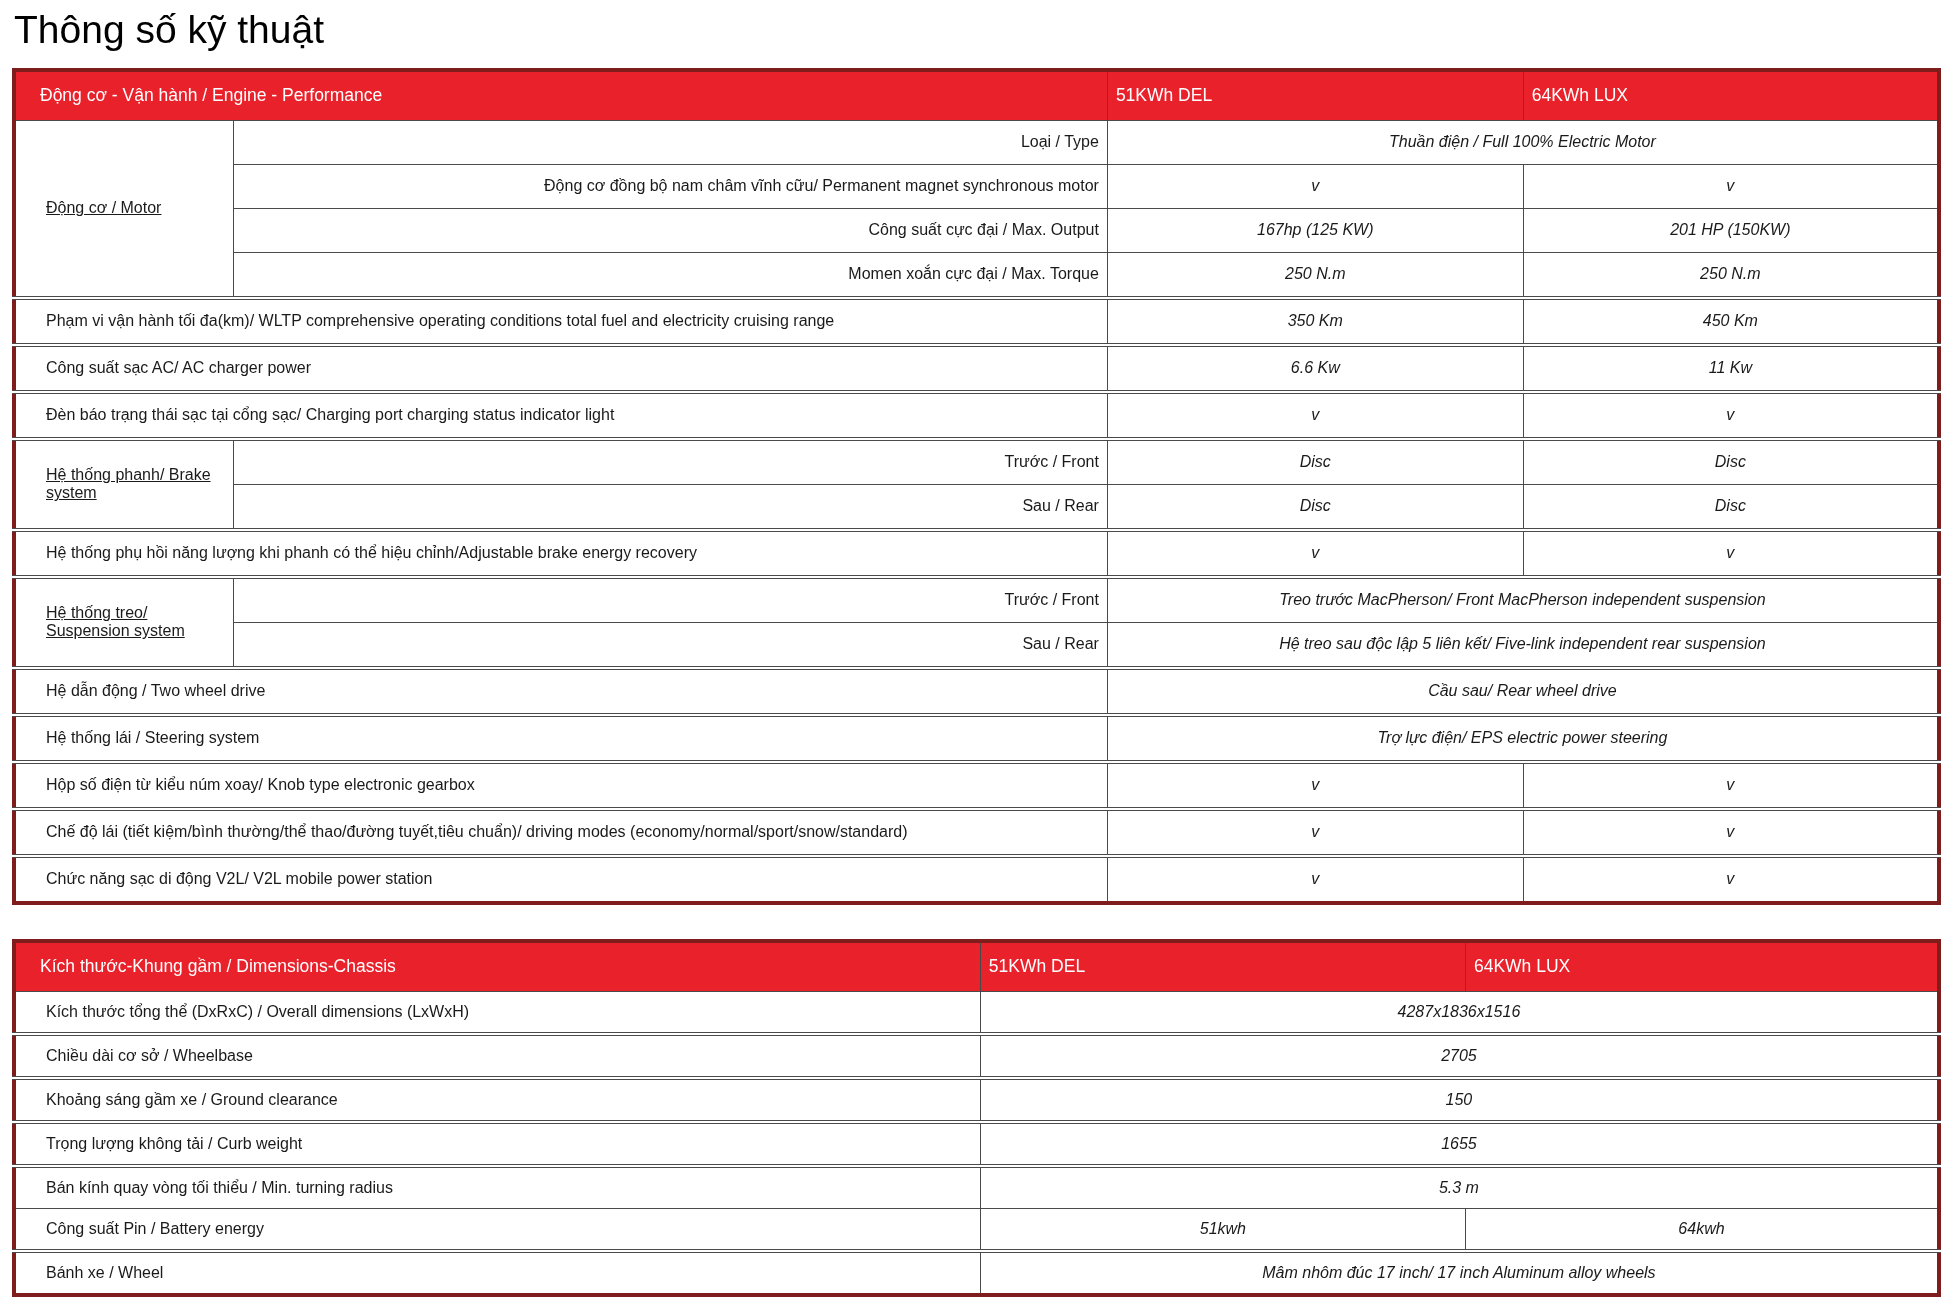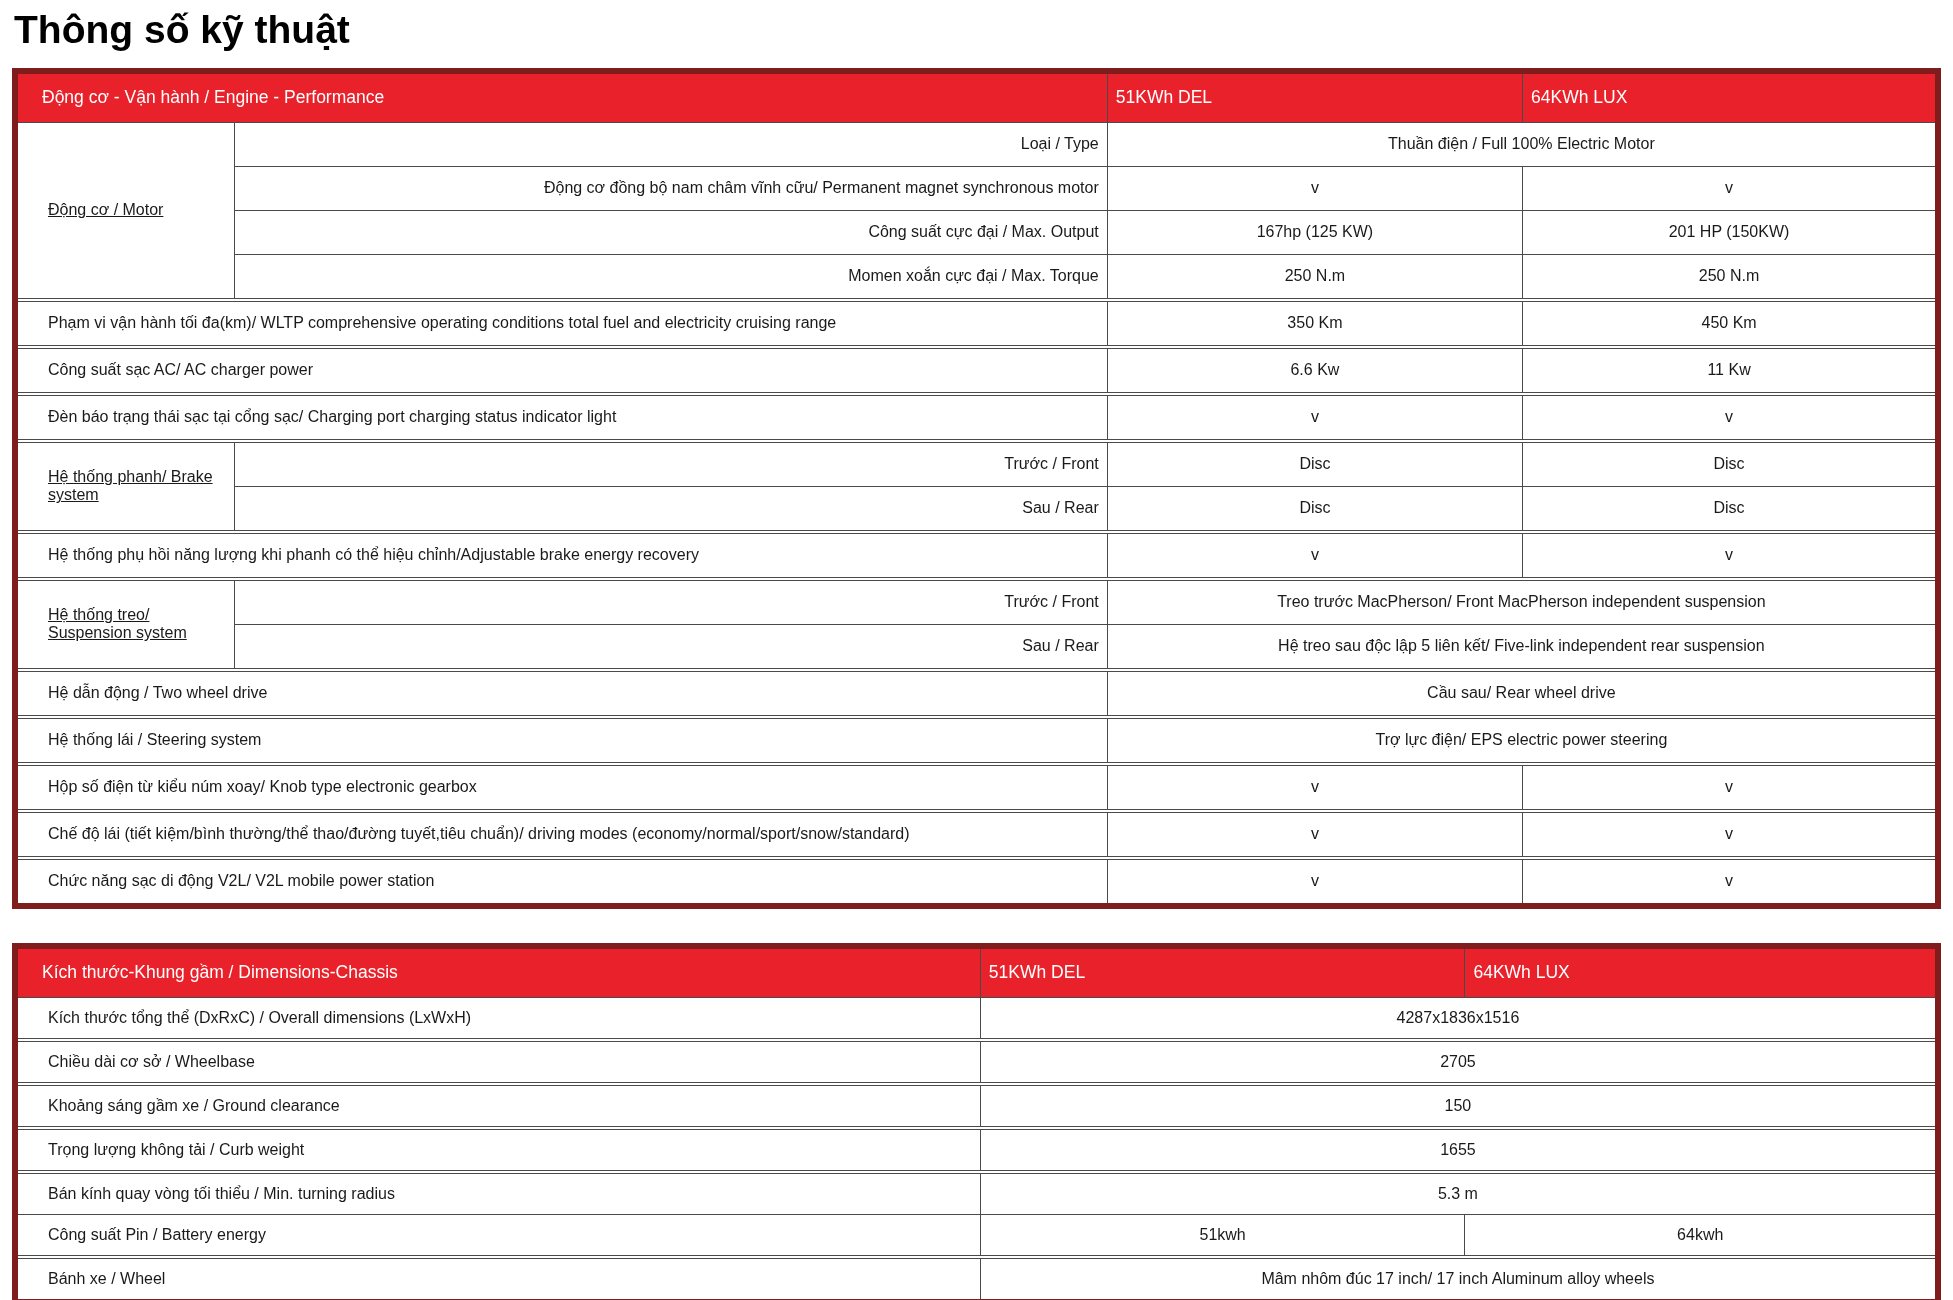--- a/index.html
+++ b/index.html
@@ -2,43 +2,43 @@
 <html><head>
 <meta charset="utf-8">
 <style>
   html,body{margin:0;padding:0;background:#fff;}
   .page{
     width:1953px;height:1300px;box-sizing:border-box;
     padding:6px 12px 0 12px;background:#fff;overflow:hidden;
     font-family:"Liberation Sans","DejaVu Sans",sans-serif;color:#111;
   }
   h1{
-    font-size:39px;font-weight:bold;line-height:1.15;
+    font-size:39px;font-weight:normal;line-height:1.15;
     margin:2px 0 15px 2px;color:#000;letter-spacing:0px;
   }
   table.spec{
     width:100%;border-collapse:collapse;table-layout:fixed;
-    border:6px solid #7f1d1d;font-size:16px;color:#1a1a1a;
+    border:4px solid #7f1d1d;font-size:16px;color:#1a1a1a;
   }
   table.spec + table.spec{margin-top:34px;}
   .spec th,.spec td{
     border:1px solid #4a4a4a;padding:2px 8px;vertical-align:middle;
     overflow:hidden;
   }
   tr.head th{
     background:#e8212b;color:#ffffff;font-weight:400;font-size:17.5px;
     height:44px;text-align:left;
   }
   tr.head th.t{text-align:left;padding-left:24px;}
   .t1 td{height:39px;}
   .t2 td{height:36px;}
   td.g{text-align:left;padding-left:30px;text-decoration:underline;}          
   td.l{text-align:right;padding-left:20px;}          
   td.f{text-align:left;padding-left:30px;border-radius:18px;}          
-  td.c{text-align:center;padding-left:4px;padding-right:4px;} 
+  td.c{text-align:center;padding-left:4px;padding-right:4px;font-style:italic;} 
   tr.major > td{border-top:4px double #4a4a4a;}
 </style>
 </head>
 <body>
 
 <div class="page">
 
   <h1>Thông số kỹ thuật</h1>
 
   <table class="spec t1">

